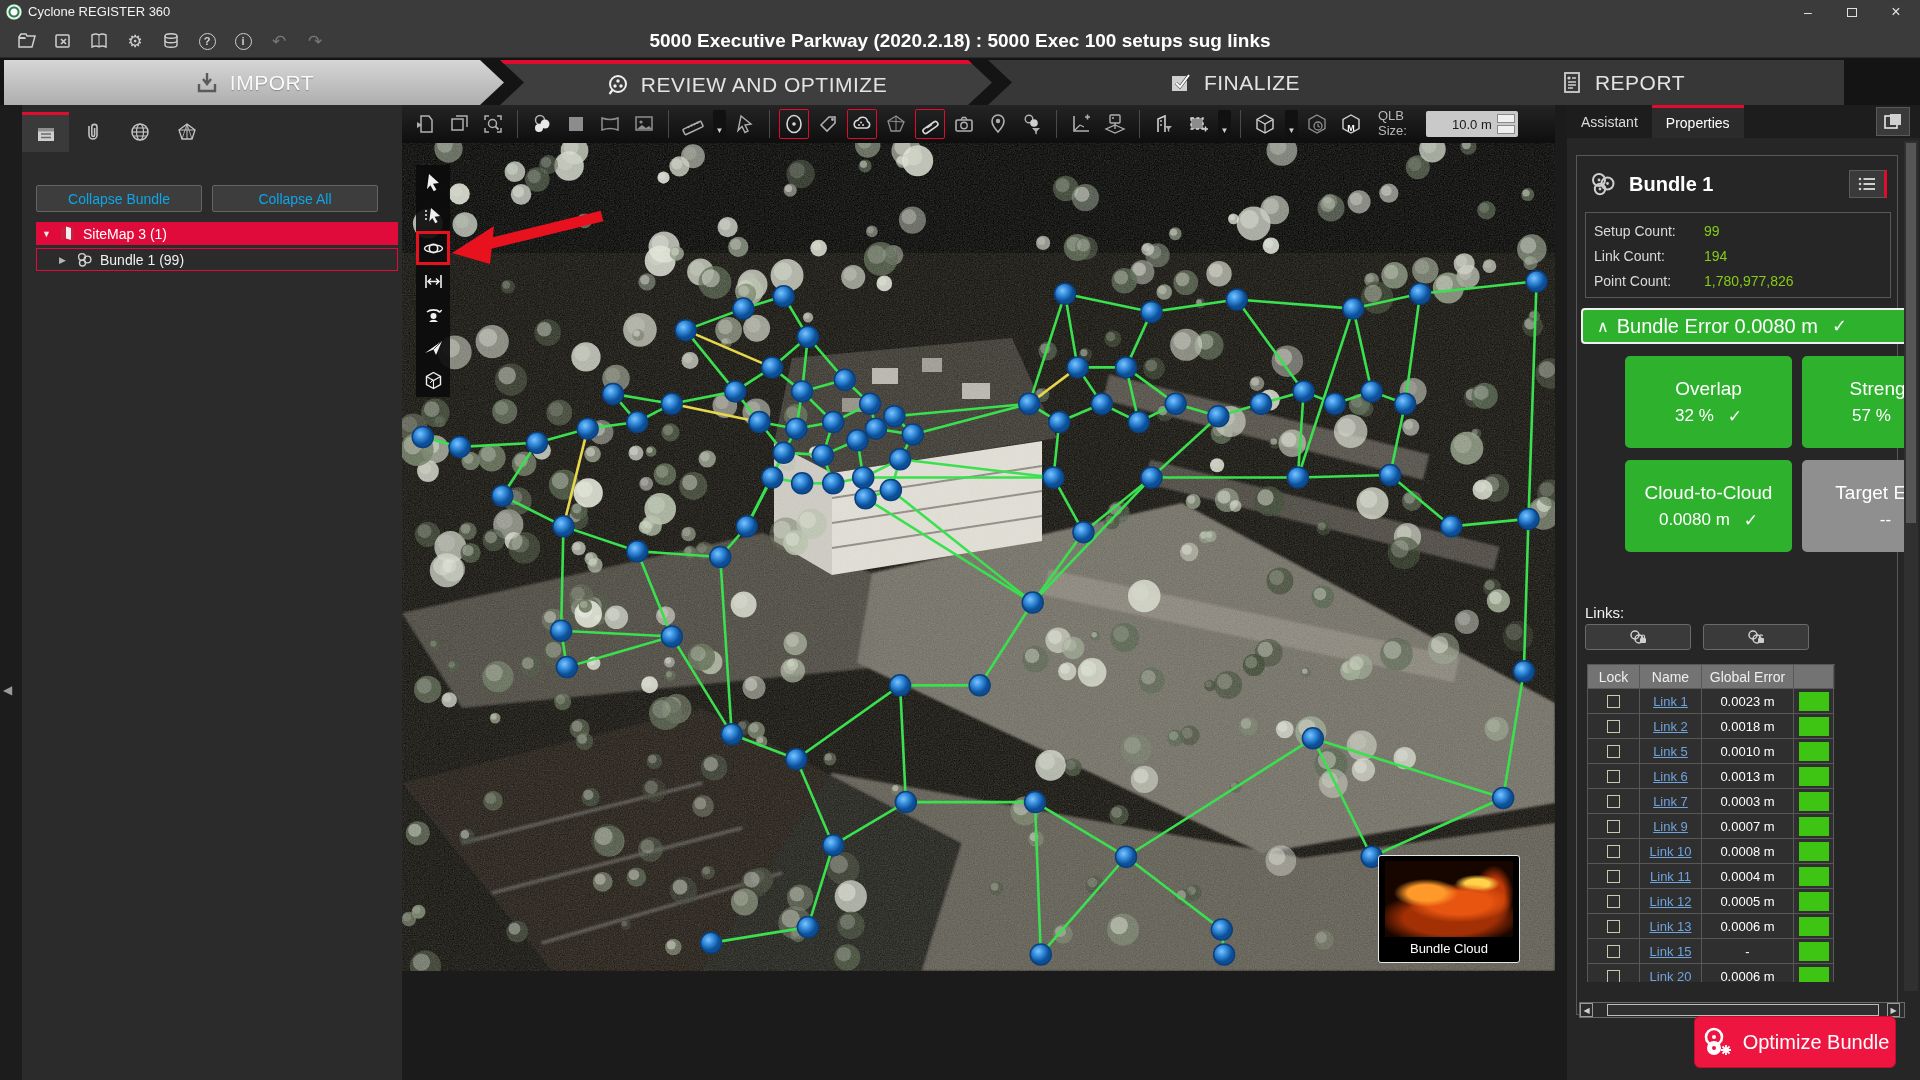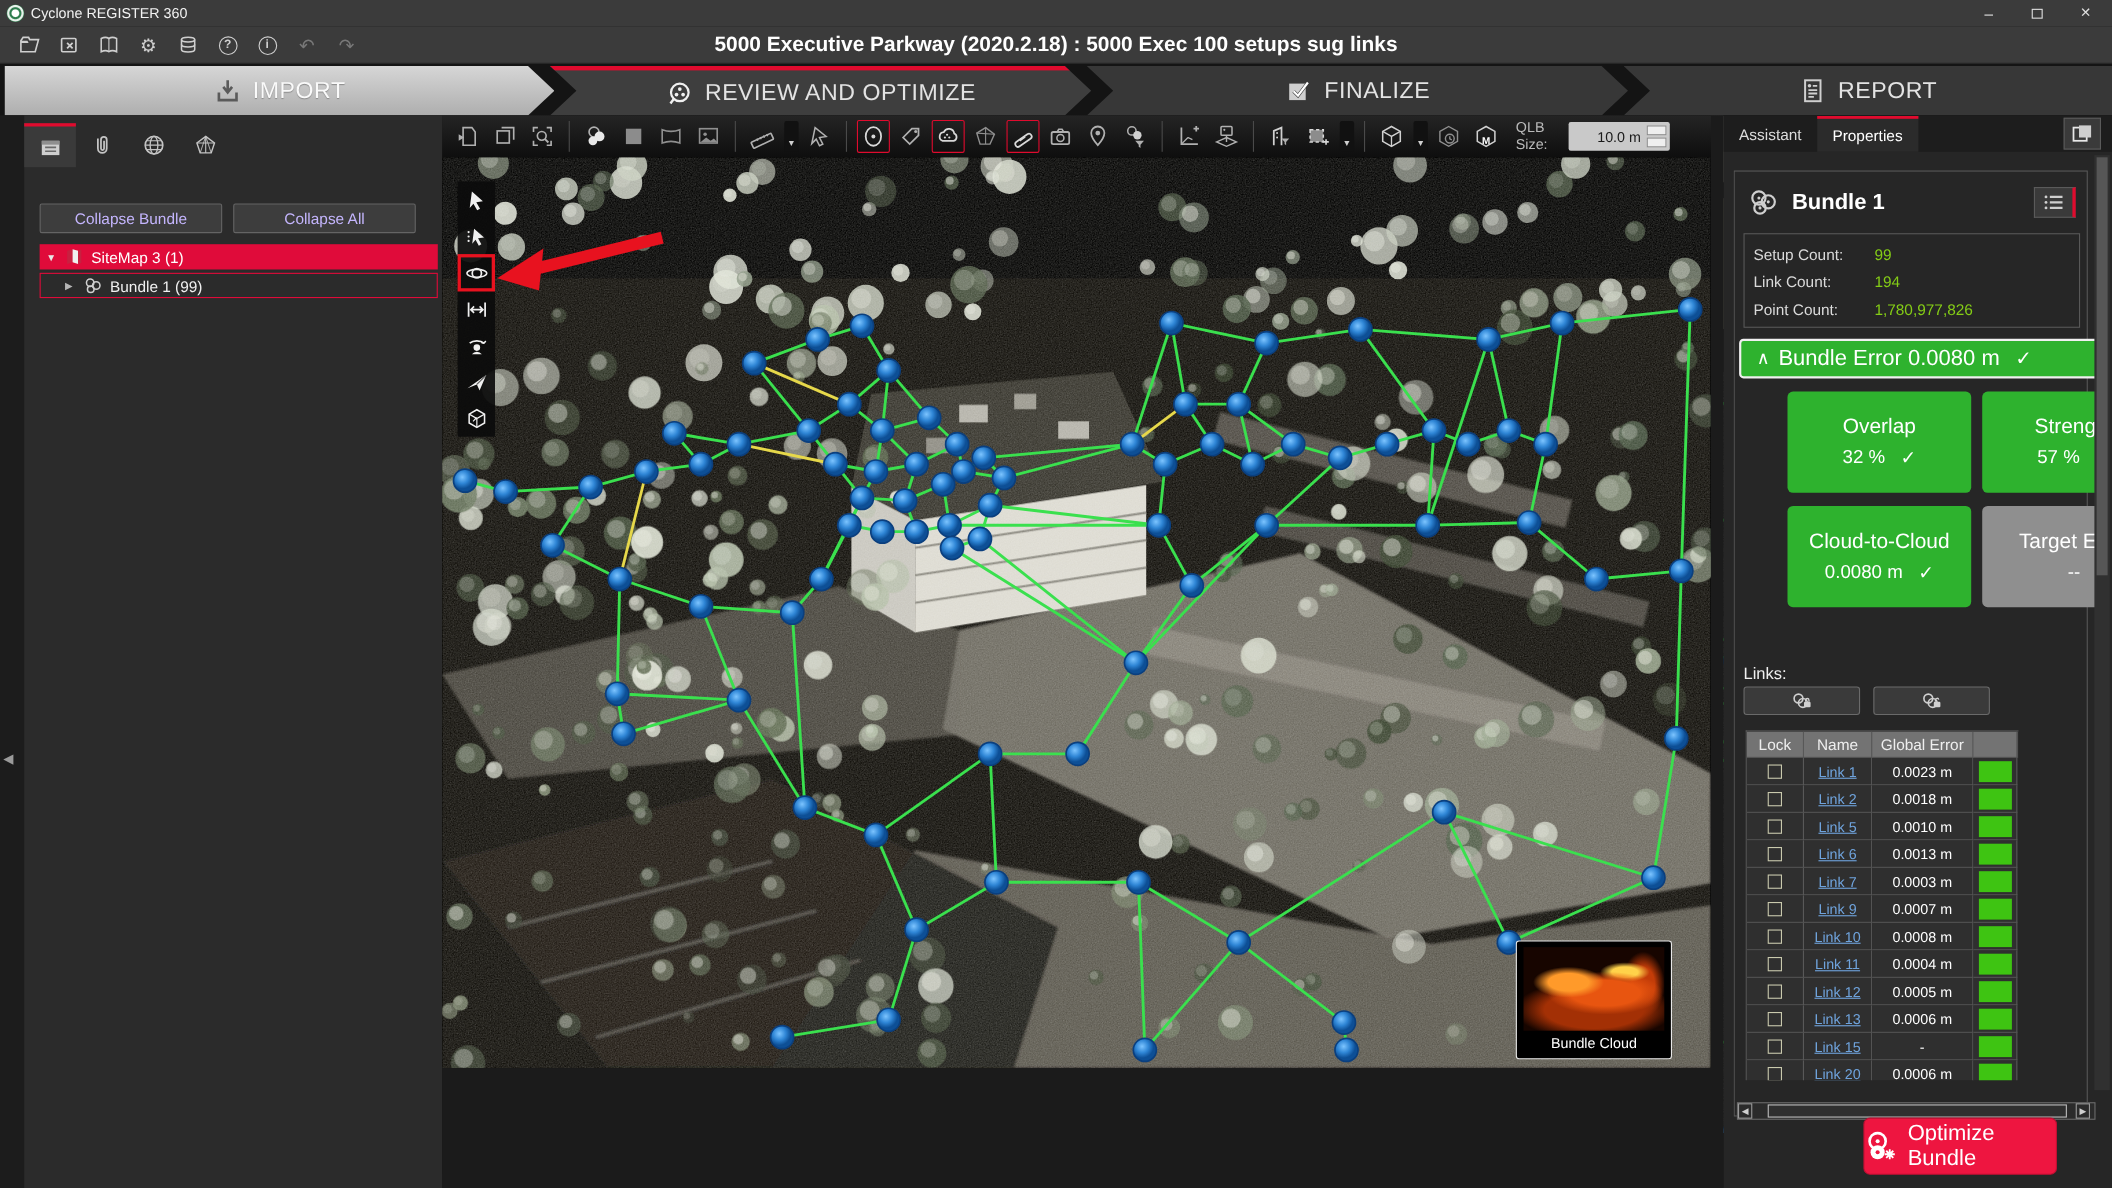--- a/index.html
+++ b/index.html
@@ -31,33 +31,33 @@
   
   #workflow { left:0; top:58px; width:1920px; height:47px; background:#141414; }
   .wtab { top:2px; height:45px; display:flex; align-items:center; justify-content:center; gap:10px;
     font-size:21px; letter-spacing:.5px; color:#e3e3e3; }
   .wtab.first { clip-path:polygon(0 0, calc(100% - 24px) 0, 100% 50%, calc(100% - 24px) 100%, 0 100%); }
   .wtab.mid   { clip-path:polygon(0 0, calc(100% - 24px) 0, 100% 50%, calc(100% - 24px) 100%, 0 100%, 24px 50%); }
   .wtab.last  { clip-path:polygon(0 0, 100% 0, 100% 100%, 0 100%, 24px 50%); }
   #wtab-0 { left:4px;   width:500px; background:linear-gradient(#d6d6d6,#aeaeae); color:#fafafa; text-shadow:0 1px 1px #888; }
   #wtab-1 { left:500px; width:492px; background:#3e3e3e; border-top:4px solid #e00b2e; }
   #wtab-2 { left:988px; width:492px; background:#373737; }
-  #wtab-3 { left:1476px;width:444px; background:#373737; }
+  #wtab-3 { left:1400px;width:444px; background:#373737; }
   .wtab svg { width:26px; height:26px; }
 
   
   #leftrail { left:0; top:105px; width:22px; height:975px; background:#1c1c1c; }
   #rail-collapse { left:3px; top:578px; color:#9a9a9a; font-size:12px; }
   #sidebar { left:22px; top:105px; width:380px; height:975px; background:#2b2b2b; }
   #side-tabs { left:0px; top:7px; width:380px; height:40px; display:flex; position:absolute; }
   .stab { width:47px; height:40px; display:flex; align-items:center; justify-content:center; }
   .stab.active { background:#3a3a3a; border-top:3px solid #e00b2e; }
   .stab svg { width:22px; height:22px; }
   .sbtn { top:80px; height:27px; background:#3d3d3d; border:1px solid #646464; border-radius:2px;
-    display:flex; align-items:center; justify-content:center; font-size:14px; color:#c4b5fd; }
+    display:flex; align-items:center; justify-content:center; font-size:14px; color:#0ea5e9; }
   #btn-collapse-bundle { left:14px; width:166px; }
   #btn-collapse-all { left:190px; width:166px; }
   .trow-tree { left:14px; width:362px; height:23px; display:flex; align-items:center; gap:7px; font-size:14px; }
   #tree-row-0 { top:117px; background:#e00b3a; color:#fff; padding-left:6px; }
   #tree-row-1 { top:143px; border:1px solid #e00b3a; color:#f0f0f0; padding-left:22px; }
   .caret { font-size:9px; color:#e8e8e8; width:10px; }
   .tree-ico svg { width:17px; height:17px; }
 
   
   #vtoolbar { left:402px; top:105px; width:1165px; height:38px;
@@ -151,21 +151,21 @@
 
   #h-scroll { position:absolute; left:2px; top:846px; width:326px; height:16px; border:1px solid #6a6a6a;
     background:#2b2b2b; display:flex; align-items:center; }
   #h-thumb { margin-left:14px; width:272px; height:12px; background:#2f2f2f; border:1px solid #bdbdbd; }
   .h-arr { width:13px; height:14px; border:1px solid #9a9a9a; font-size:8px; color:#cfcfcf;
     display:flex; align-items:center; justify-content:center; }
   #h-arr-r { margin-left:8px; }
   #v-scroll { position:absolute; right:2px; top:36px; width:14px; height:850px; background:#303030; }
   #v-thumb { position:absolute; left:2px; top:2px; width:10px; height:380px; background:#565656; }
 
-  #optimize-btn { left:1694px; top:1016px; width:176px; height:52px; background:#ee1540;
+  #optimize-btn { left:1694px; top:1016px; width:202px; height:52px; background:#ee1540;
     border:1px solid #c00f32; border-radius:6px; display:flex; align-items:center; justify-content:center; gap:8px; }
   #optimize-btn span { color:#fff; font-size:20px; }
   #optimize-btn svg { width:34px; height:34px; }
 </style>
 </head>
 <body>
 
 <div id="titlebar" class="abs">
   <div id="app-logo" class="abs"></div>
   <div id="app-title" class="abs">Cyclone REGISTER 360</div>

